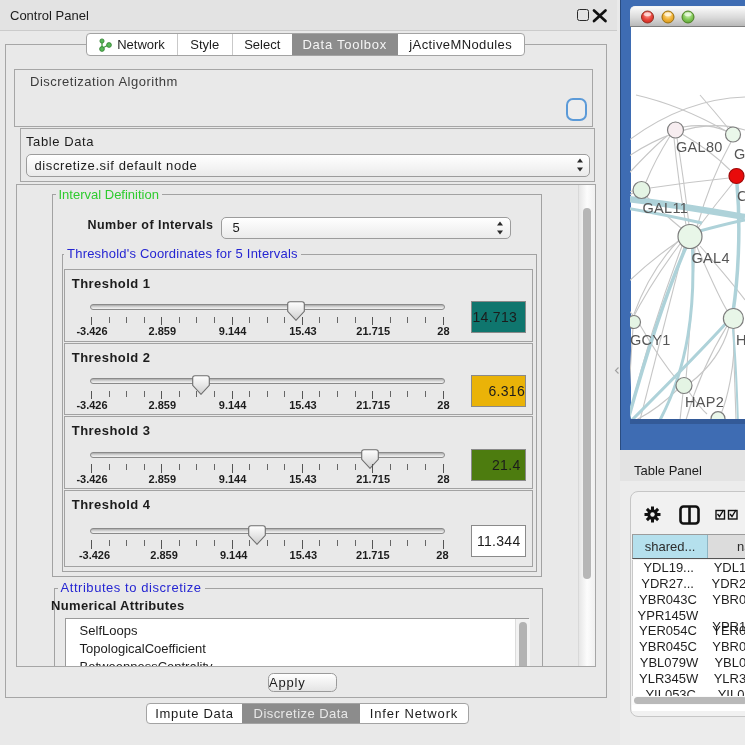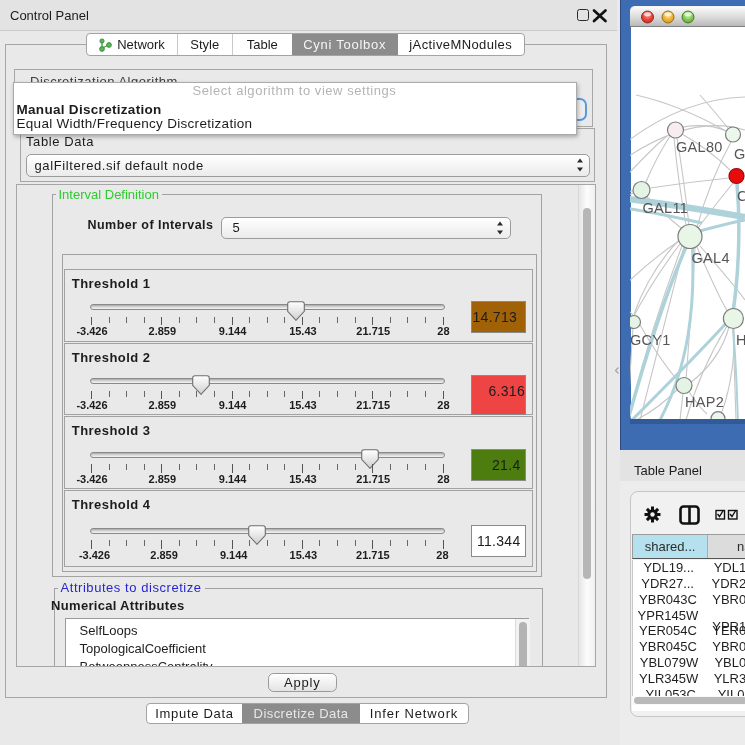--- a/index.html
+++ b/index.html
@@ -27,60 +27,56 @@
  <div class="bb" style="width:91px;display:flex;align-items:center;justify-content:center;border-right:1px solid #c9c9c9;">
    <svg width="13" height="14" viewBox="0 0 13 14" style="margin-right:5px;">
      <path d="M3,3.5 L3,10.5 M3.5,10 L9.5,7" stroke="#3f9e3f" stroke-width="1.3" fill="none"></path>
      <circle cx="3" cy="3" r="2.1" fill="#57b957" stroke="#2f7d2f" stroke-width="0.8"></circle>
      <circle cx="3" cy="11" r="2.4" fill="#57b957" stroke="#2f7d2f" stroke-width="0.8"></circle>
      <circle cx="10" cy="7" r="2.4" fill="#57b957" stroke="#2f7d2f" stroke-width="0.8"></circle>
    </svg>
    <span>Network</span>
       </div>
  <div class="bb" style="width:54.5px;display:flex;align-items:center;justify-content:center;border-right:1px solid #c9c9c9;">Style</div>
- <div class="bb" style="width:59.5px;display:flex;align-items:center;justify-content:center;">Table</div>
- <div class="bb" style="width:105.5px;display:flex;align-items:center;justify-content:center;background:#8c8c8c;color:#f5f5f5;letter-spacing:0.75px;">Cyni Toolbox</div>
+ <div class="bb" style="width:59.5px;display:flex;align-items:center;justify-content:center;">Select</div>
+ <div class="bb" style="width:105.5px;display:flex;align-items:center;justify-content:center;background:#8c8c8c;color:#f5f5f5;letter-spacing:0.75px;">Data Toolbox</div>
  <div class="bb" style="flex:1;display:flex;align-items:center;justify-content:center;letter-spacing:0.4px;">jActiveMNodules</div>
 </div>
 
 <div class="abs bb" style="left:14px;top:69px;width:579px;height:58px;border:1px solid #a6a6a6;"></div>
 <div class="abs" style="left:30px;top:74px;font-size:13px;color:#3c3c3c;letter-spacing:0.5px;">Discretization Algorithm</div>
 
 <div class="abs bb" style="left:566px;top:97.5px;width:21px;height:23.5px;border:2.5px solid #5b9ad8;border-radius:7px;background:#ededed;"></div>
 
 <div class="abs bb" style="left:20px;top:128px;width:575px;height:54px;border:1px solid #a6a6a6;"></div>
 <div class="abs" style="left:26px;top:134px;font-size:13px;letter-spacing:0.6px;">Table Data</div>
-<div class="abs bb" style="left:25.5px;top:153.5px;width:564px;height:23px;border:1px solid #9c9c9c;border-radius:5px;background:linear-gradient(#ffffff,#ebebeb);line-height:21px;padding-left:8px;font-size:13px;letter-spacing:0.6px;">galFiltered.sif default node</div>
+<div class="abs bb" style="left:25.5px;top:153.5px;width:564px;height:23px;border:1px solid #9c9c9c;border-radius:5px;background:linear-gradient(#ffffff,#ebebeb);line-height:21px;padding-left:8px;font-size:13px;letter-spacing:0.6px;">discretize.sif default node</div>
 <svg class="abs" style="left:576px;top:158px;" width="8" height="14" viewBox="0 0 8 14">
  <path d="M4,0.5 L7,4.5 L1,4.5 Z" fill="#2a2a2a"></path>
       <path d="M4,13.5 L7,9.5 L1,9.5 Z" fill="#2a2a2a"></path>
 </svg>
 
-<div class="abs bb" style="left:12.5px;top:81.5px;width:564px;height:53px;background:#fff;border:1px solid #ababab;box-shadow:1px 2px 4px rgba(0,0,0,0.28);">
- <div style="position:absolute;left:0;top:1.5px;width:100%;line-height:14px;text-align:center;color:#b4b4b4;font-size:13px;letter-spacing:0.55px;">Select algorithm to view settings</div>
- <div style="position:absolute;left:3px;top:20px;line-height:14px;font-weight:bold;font-size:13.5px;letter-spacing:0.3px;">Manual Discretization</div>
- <div style="position:absolute;left:3px;top:34.5px;line-height:14px;font-size:13.5px;letter-spacing:0.3px;">Equal Width/Frequency Discretization</div>
-</div>
 
 <div class="abs bb" style="left:15.5px;top:183.5px;width:580px;height:483px;border:1px solid #a6a6a6;overflow:hidden;">
 
   <div class="abs" style="left:561px;top:0;width:18px;height:481px;background:linear-gradient(90deg,#e6e6e6,#fcfcfc 45%,#ededed);border-left:1px solid #d8d8d8;"></div>
   <div class="abs" style="left:566.5px;top:23px;width:8px;height:371px;border-radius:4px;background:#b6b6b6;"></div>
 
   <div class="abs bb" style="left:35.2px;top:9.5px;width:490.5px;height:383px;border:1px solid #a2a2a2;"></div>
   <div class="gtitle" style="left:39px;top:3.5px;color:#2ecb2e;font-size:13px;">Interval Definition</div>
 
   <div class="abs" style="left:71px;top:33.5px;font-weight:bold;font-size:12.5px;letter-spacing:0.45px;">Number of Intervals</div>
   <div class="abs bb" style="left:204px;top:32px;width:290px;height:22px;border:1px solid #9c9c9c;border-radius:5px;background:linear-gradient(#ffffff,#ebebeb);line-height:20px;padding-left:11px;font-size:13px;">5</div>
   <svg class="abs" style="left:479px;top:36px;" width="8" height="14" viewBox="0 0 8 14">
    <path d="M4,0.5 L7,4.5 L1,4.5 Z" fill="#2a2a2a"></path>
         <path d="M4,13.5 L7,9.5 L1,9.5 Z" fill="#2a2a2a"></path>
   </svg>
 
   <div class="abs bb" style="left:45.9px;top:69px;width:474.5px;height:318px;border:1px solid #a2a2a2;"></div>
+  <div class="gtitle" style="left:47.6px;top:62.5px;color:#2525d2;font-size:13px;letter-spacing:0.2px;">Threshold's Coordinates for 5 Intervals</div>
 
   <div class="abs bb" style="left:47.3px;top:84.0px;width:469px;height:73.0px;border:1px solid #a2a2a2;">
     <div class="abs" style="left:7px;top:6px;font-weight:bold;font-size:13px;letter-spacing:0.45px;">Threshold 1</div>
     <div class="abs bb" style="left:25.2px;top:34.5px;width:355px;height:6px;border:1px solid #8a8a8a;border-radius:3px;background:linear-gradient(#a9a9a9,#dadada 50%,#f3f3f3);"></div>
     <svg class="abs" style="left:222.2px;top:31.5px;" width="18" height="20" viewBox="0 0 18 20">
       <path d="M3,0.7 L15,0.7 Q17.3,0.7 17.3,3 L17.3,10.3 L9,19.3 L0.7,10.3 L0.7,3 Q0.7,0.7 3,0.7 Z" fill="url(#thg)" stroke="#6e6e6e" stroke-width="1.1"></path>
       <defs>
             <linearGradient id="thg" x1="0" y1="0" x2="0" y2="1">
               <stop offset="0" stop-color="#ffffff"></stop>
               <stop offset="1" stop-color="#cfcfcf"></stop>
@@ -88,21 +84,21 @@
           </defs>
         </svg>
     <div class="abs" style="left:26.7px;top:47px;width:353px;height:6px;background-image:repeating-linear-gradient(90deg,#666 0px,#666 1px,transparent 1px,transparent 17.575px);"></div>
     <div class="abs" style="left:26.7px;top:47px;width:353px;height:8.5px;background-image:repeating-linear-gradient(90deg,#555 0px,#555 1px,transparent 1px,transparent 70.3px);"></div>
     <span class="abs" style="left:27.2px;top:55.5px;transform:translateX(-50%);font-weight:bold;font-size:11px;white-space:nowrap;">-3.426</span>
     <span class="abs" style="left:97.5px;top:55.5px;transform:translateX(-50%);font-weight:bold;font-size:11px;white-space:nowrap;">2.859</span>
     <span class="abs" style="left:167.8px;top:55.5px;transform:translateX(-50%);font-weight:bold;font-size:11px;white-space:nowrap;">9.144</span>
     <span class="abs" style="left:238.1px;top:55.5px;transform:translateX(-50%);font-weight:bold;font-size:11px;white-space:nowrap;">15.43</span>
     <span class="abs" style="left:308.4px;top:55.5px;transform:translateX(-50%);font-weight:bold;font-size:11px;white-space:nowrap;">21.715</span>
     <span class="abs" style="left:378.7px;top:55.5px;transform:translateX(-50%);font-weight:bold;font-size:11px;white-space:nowrap;">28</span>
-    <div class="abs bb" style="left:406.7px;top:31.5px;width:55px;height:32px;background:#a16207;border:1px solid #8a8a8a;line-height:30px;text-align:right;padding-right:13px;font-size:14px;letter-spacing:0.3px;">14.713</div>
+    <div class="abs bb" style="left:406.7px;top:31.5px;width:55px;height:32px;background:#0f766e;border:1px solid #8a8a8a;line-height:30px;text-align:right;padding-right:13px;font-size:14px;letter-spacing:0.3px;">14.713</div>
   </div>
   <div class="abs bb" style="left:47.3px;top:158.0px;width:469px;height:72.5px;border:1px solid #a2a2a2;">
     <div class="abs" style="left:7px;top:6px;font-weight:bold;font-size:13px;letter-spacing:0.45px;">Threshold 2</div>
     <div class="abs bb" style="left:25.2px;top:34.5px;width:355px;height:6px;border:1px solid #8a8a8a;border-radius:3px;background:linear-gradient(#a9a9a9,#dadada 50%,#f3f3f3);"></div>
     <svg class="abs" style="left:127.7px;top:31.5px;" width="18" height="20" viewBox="0 0 18 20">
       <path d="M3,0.7 L15,0.7 Q17.3,0.7 17.3,3 L17.3,10.3 L9,19.3 L0.7,10.3 L0.7,3 Q0.7,0.7 3,0.7 Z" fill="url(#thg)" stroke="#6e6e6e" stroke-width="1.1"></path>
       <defs>
             <linearGradient id="thg" x1="0" y1="0" x2="0" y2="1">
               <stop offset="0" stop-color="#ffffff"></stop>
               <stop offset="1" stop-color="#cfcfcf"></stop>
@@ -110,21 +106,21 @@
           </defs>
         </svg>
     <div class="abs" style="left:26.7px;top:47px;width:353px;height:6px;background-image:repeating-linear-gradient(90deg,#666 0px,#666 1px,transparent 1px,transparent 17.575px);"></div>
     <div class="abs" style="left:26.7px;top:47px;width:353px;height:8.5px;background-image:repeating-linear-gradient(90deg,#555 0px,#555 1px,transparent 1px,transparent 70.3px);"></div>
     <span class="abs" style="left:27.2px;top:55.5px;transform:translateX(-50%);font-weight:bold;font-size:11px;white-space:nowrap;">-3.426</span>
     <span class="abs" style="left:97.5px;top:55.5px;transform:translateX(-50%);font-weight:bold;font-size:11px;white-space:nowrap;">2.859</span>
     <span class="abs" style="left:167.8px;top:55.5px;transform:translateX(-50%);font-weight:bold;font-size:11px;white-space:nowrap;">9.144</span>
     <span class="abs" style="left:238.1px;top:55.5px;transform:translateX(-50%);font-weight:bold;font-size:11px;white-space:nowrap;">15.43</span>
     <span class="abs" style="left:308.4px;top:55.5px;transform:translateX(-50%);font-weight:bold;font-size:11px;white-space:nowrap;">21.715</span>
     <span class="abs" style="left:378.7px;top:55.5px;transform:translateX(-50%);font-weight:bold;font-size:11px;white-space:nowrap;">28</span>
-    <div class="abs bb" style="left:406.7px;top:31.5px;width:55px;height:40px;background:#ef4444;border:1px solid #8a8a8a;line-height:30px;text-align:right;padding-right:5px;font-size:14px;letter-spacing:0.3px;padding-left:16px;">6.316</div>
+    <div class="abs bb" style="left:406.7px;top:31.5px;width:55px;height:32px;background:#eab308;border:1px solid #8a8a8a;line-height:30px;text-align:right;padding-right:5px;font-size:14px;letter-spacing:0.3px;padding-left:16px;">6.316</div>
   </div>
   <div class="abs bb" style="left:47.3px;top:231.5px;width:469px;height:72.5px;border:1px solid #a2a2a2;">
     <div class="abs" style="left:7px;top:6px;font-weight:bold;font-size:13px;letter-spacing:0.45px;">Threshold 3</div>
     <div class="abs bb" style="left:25.2px;top:34.5px;width:355px;height:6px;border:1px solid #8a8a8a;border-radius:3px;background:linear-gradient(#a9a9a9,#dadada 50%,#f3f3f3);"></div>
     <svg class="abs" style="left:296.2px;top:31.5px;" width="18" height="20" viewBox="0 0 18 20">
       <path d="M3,0.7 L15,0.7 Q17.3,0.7 17.3,3 L17.3,10.3 L9,19.3 L0.7,10.3 L0.7,3 Q0.7,0.7 3,0.7 Z" fill="url(#thg)" stroke="#6e6e6e" stroke-width="1.1"></path>
       <defs>
             <linearGradient id="thg" x1="0" y1="0" x2="0" y2="1">
               <stop offset="0" stop-color="#ffffff"></stop>
               <stop offset="1" stop-color="#cfcfcf"></stop>
@@ -169,21 +165,21 @@
   <div class="abs" style="left:34.6px;top:413.5px;font-weight:bold;font-size:13px;letter-spacing:0.3px;">Numerical Attributes</div>
   <div class="abs bb" style="left:48.1px;top:433.5px;width:464.5px;height:55px;background:#fff;border:1px solid #9a9a9a;">
      <div class="abs" style="left:14px;top:4px;font-size:13px;">SelfLoops</div>
      <div class="abs" style="left:14px;top:21.8px;font-size:13px;">TopologicalCoefficient</div>
      <div class="abs" style="left:14px;top:39.6px;font-size:13px;">BetweennessCentrality</div>
      <div class="abs" style="left:449.5px;top:0;width:14px;height:53px;background:#f2f2f2;border-left:1px solid #dcdcdc;"></div>
      <div class="abs" style="left:453px;top:2.5px;width:8.5px;height:55px;border-radius:4px;background:#b3b3b3;"></div>
   </div>
 </div>
 
-<div class="abs bb" style="left:268px;top:672.5px;width:68.5px;height:19px;border:1px solid #9a9a9a;border-radius:5.5px;background:linear-gradient(#ffffff,#e4e4e4);text-align:center;line-height:17px;font-size:13px;letter-spacing:0.8px;">Apply</div>
+<div class="abs bb" style="left:268px;top:672.5px;width:68.5px;height:19px;border:1px solid #9a9a9a;border-radius:5.5px;background:linear-gradient(#ffffff,#e4e4e4);text-align:left;line-height:17px;font-size:13px;letter-spacing:0.8px;">Apply</div>
 
 <div class="abs bb" style="left:146px;top:703px;width:323px;height:21px;background:#fff;border:1px solid #a3a3a3;border-radius:4px;overflow:hidden;display:flex;">
  <div class="bb" style="width:95px;display:flex;align-items:center;justify-content:center;letter-spacing:0.7px;">Impute Data</div>
  <div class="bb" style="width:118px;display:flex;align-items:center;justify-content:center;background:#8c8c8c;color:#e8e8e8;letter-spacing:0.45px;">Discretize Data</div>
  <div class="bb" style="flex:1;display:flex;align-items:center;justify-content:center;letter-spacing:0.85px;">Infer Network</div>
 </div>
 
 <svg class="abs" style="left:613px;top:366px;" width="8" height="9" viewBox="0 0 8 9">
  <path d="M5.5,1.5 L2.5,4.5 L5.5,7.5" stroke="#9f9f9f" stroke-width="1.1" fill="none"></path>
 </svg>

